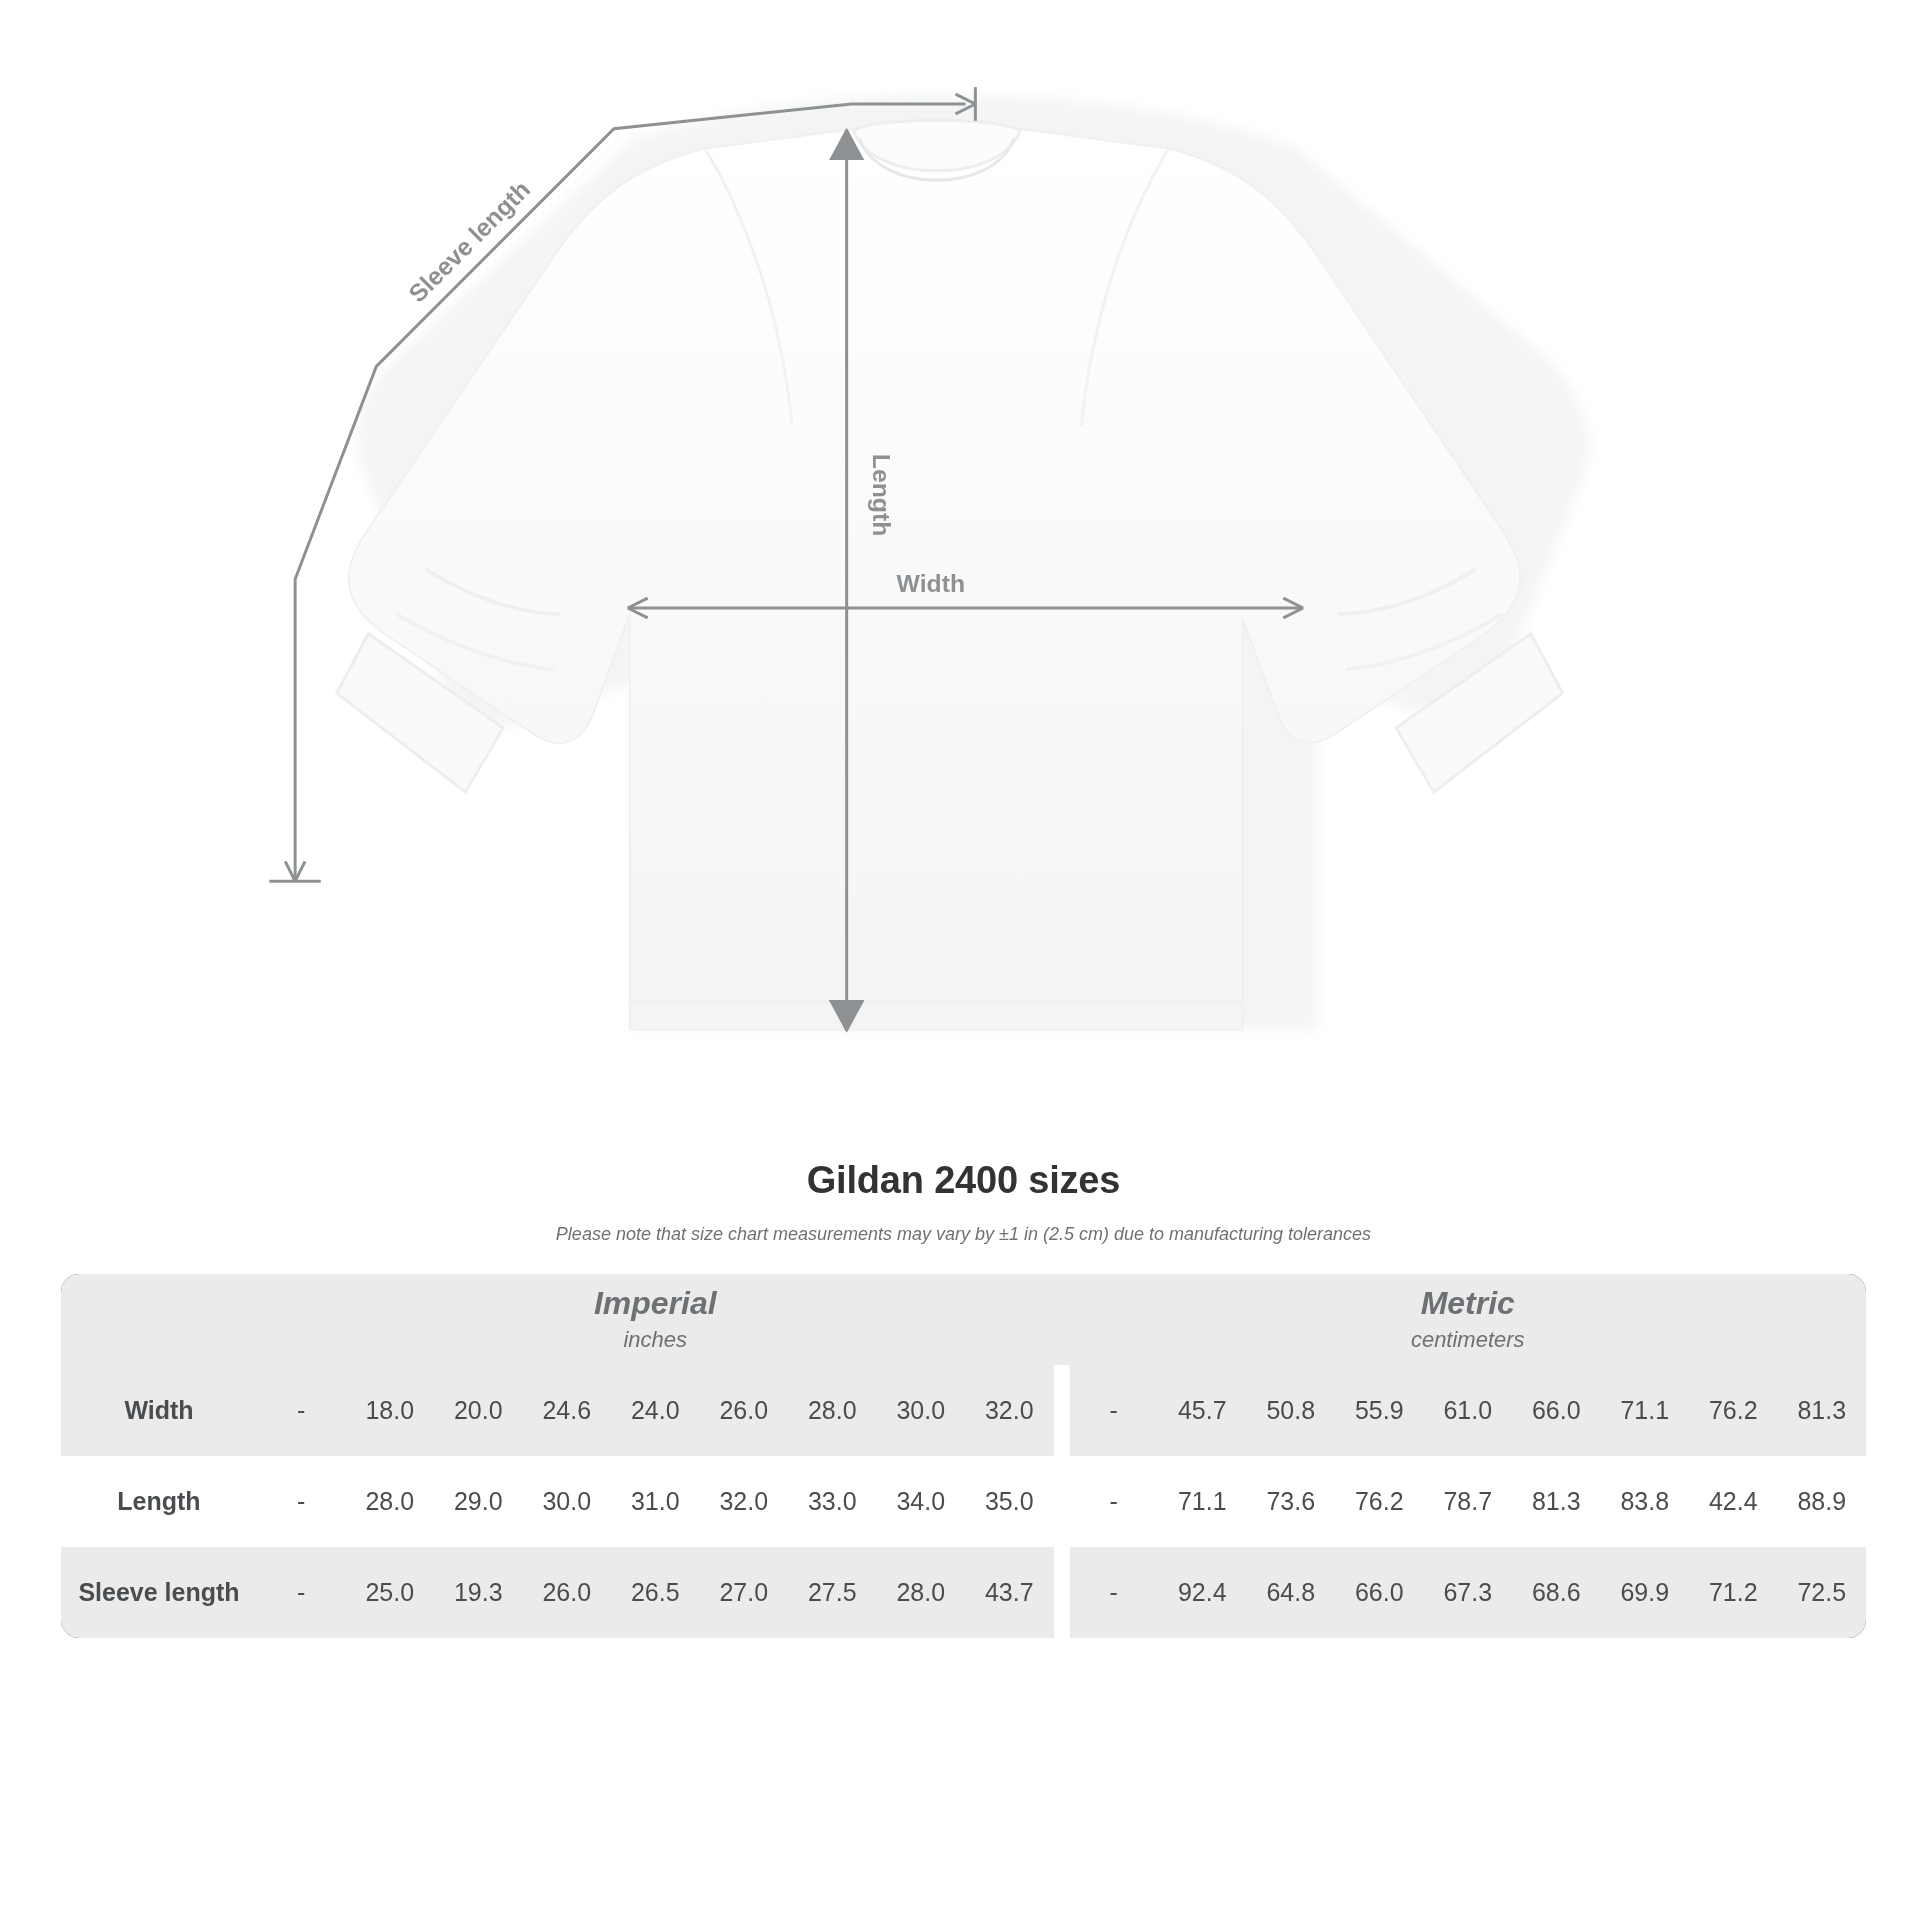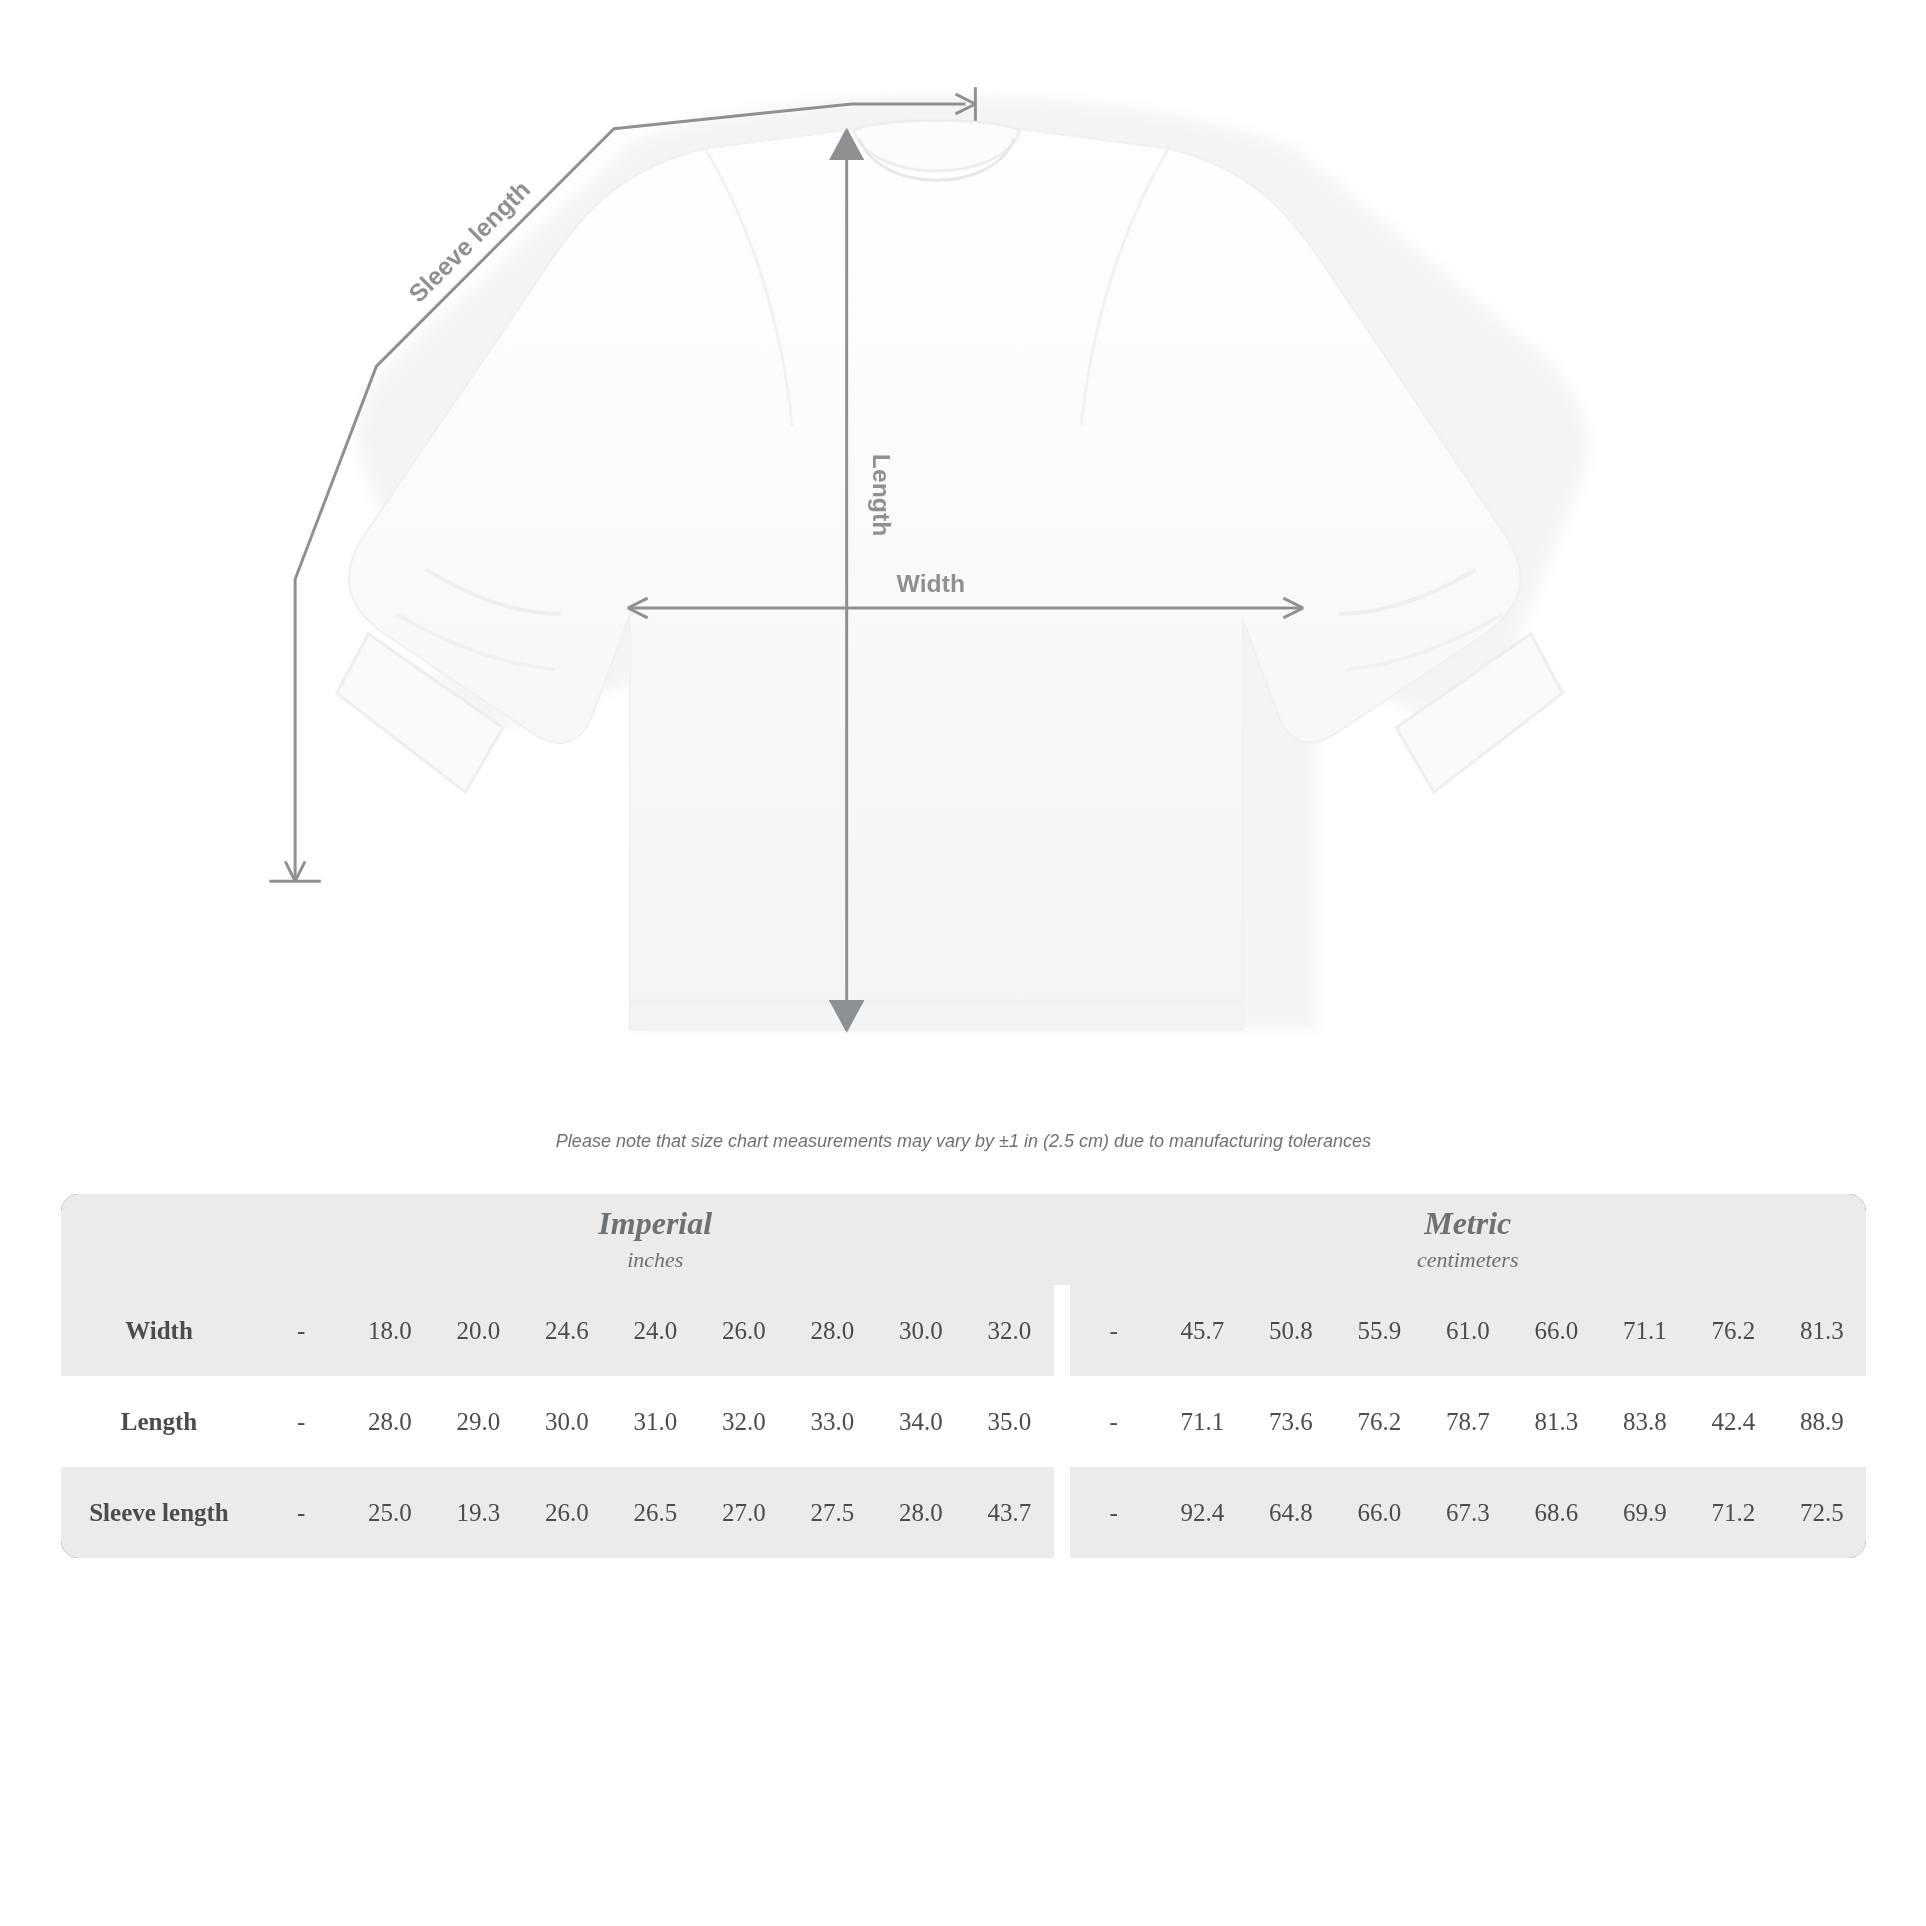--- a/index.html
+++ b/index.html
@@ -42,25 +42,24 @@
   .chart-note {
     text-align: center;
     font-size: 18px;
     font-style: italic;
     color: #6e7174;
     margin-top: 22px;
   }
 
   
   .table-wrap {
-    margin: 42px 61px 0 61px;
+    margin: 29px 61px 0 61px;
     border-radius: 18px;
     overflow: hidden;
     background: #0c4a6e;
-    font-family: Liberation Serif, serif;
   }
   table.sizes {
     border-collapse: collapse;
     width: 100%;
     table-layout: fixed;
   }
   table.sizes td, table.sizes th {
     text-align: center;
     vertical-align: middle;
     font-size: 25px;
@@ -191,20 +190,21 @@
         <path d="M975 105 L 860 105 L 620 130 L 380 370 L 298 585 L 298 890" fill="none" stroke="#8e9194" stroke-width="3"></path>
         <path d="M985 105 L 965 95 M985 105 L 965 115" stroke="#8e9194" stroke-width="3" fill="none"></path>
         <line x1="985" y1="88" x2="985" y2="122" stroke="#8e9194" stroke-width="3"></line>
         <path d="M298 890 L 288 870 M298 890 L 308 870" stroke="#8e9194" stroke-width="3" fill="none"></path>
         <line x1="272" y1="890" x2="324" y2="890" stroke="#8e9194" stroke-width="3"></line>
         <text x="480" y="250" transform="rotate(-45 480 250)" text-anchor="middle" font-family="Liberation Sans, sans-serif" font-size="25" font-weight="bold" fill="#8e9194">Sleeve length</text>
       </g>
     </svg>
   </div>
 
+  <div class="chart-title">Gildan 2400 sizes</div>
   <div class="chart-note">Please note that size chart measurements may vary by ±1 in (2.5 cm) due to manufacturing tolerances</div>
 
   <div class="table-wrap">
     <table class="sizes">
       <colgroup>
         <col class="col-label">
         <col>
           <col>
           <col>
           <col>

